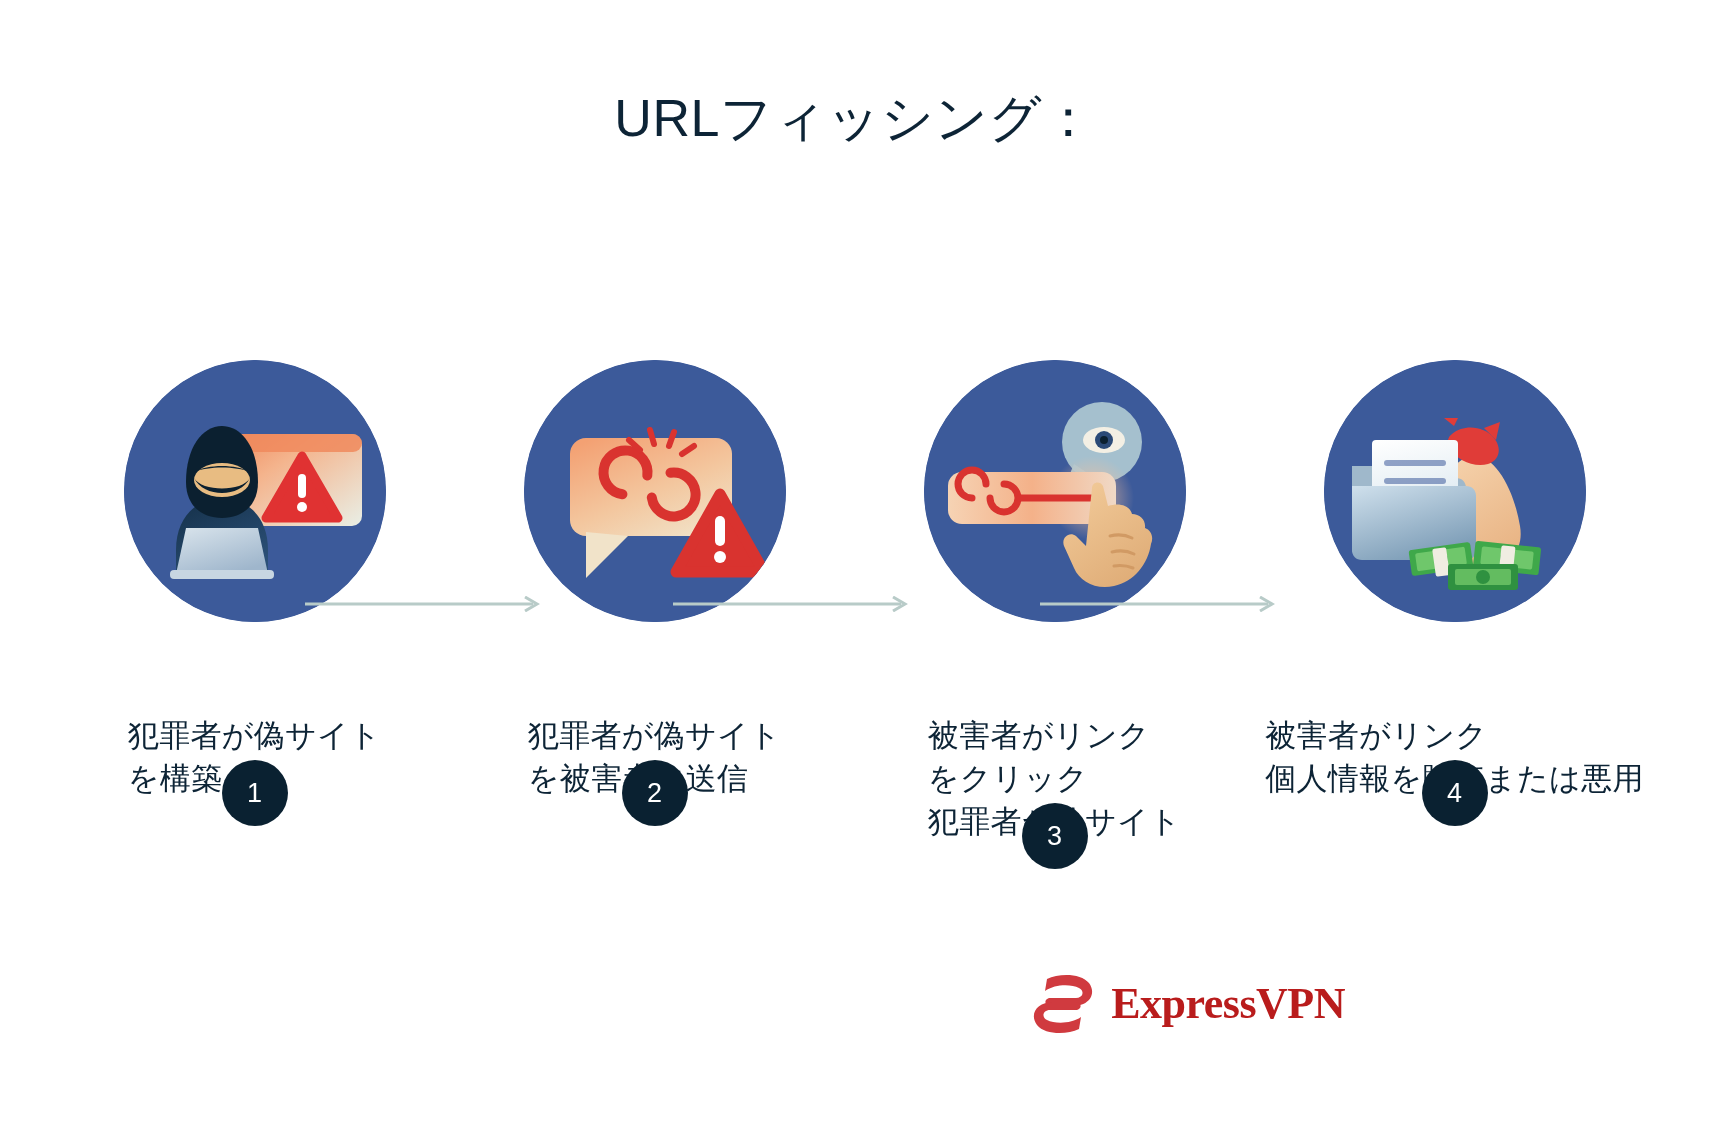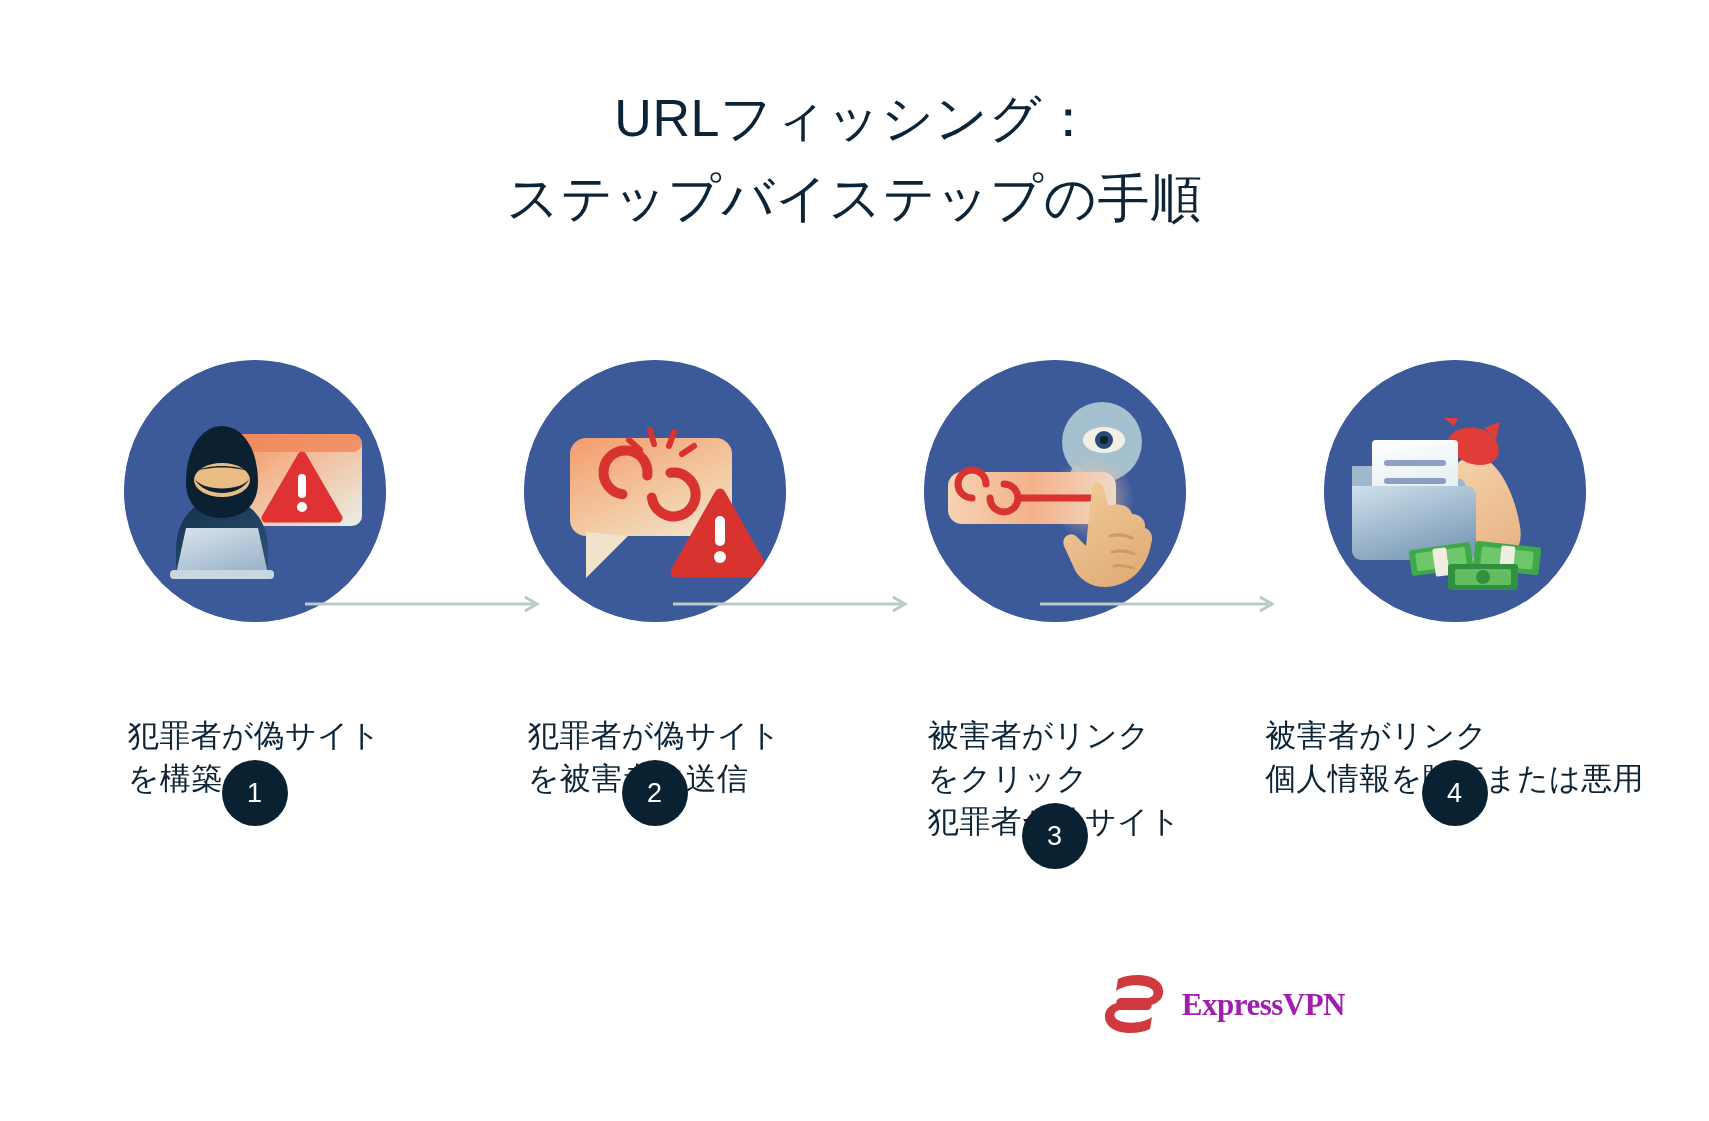--- a/index.html
+++ b/index.html
@@ -107,35 +107,34 @@
     position: absolute;
     right: 96px;
     bottom: 86px;
     display: flex;
     align-items: center;
     gap: 14px;
   }
   .logo-mark svg { display: block; }
   .logo-text {
     font-family: "Liberation Serif", "DejaVu Serif", serif;
-    font-size: 31px;
+    font-size: 44px;
     font-weight: 700;
-    color: #a21caf;
+    color: #b91c1c;
     letter-spacing: -0.5px;
     line-height: 1;
   }
 </style>
 </head>
 <body>
 
 <div class="page">
 
   <div class="title-block">
     <div class="title-line">URLフィッシング：</div>
-    <div class="title-line">ステップバイステップの手順</div>
   </div>
 
   <div class="arrow" style="left:305px;width:240px;">
     <svg width="240" height="16" viewBox="0 0 240 16">
       <line x1="0" y1="8" x2="228" y2="8" stroke="#B8CBC8" stroke-width="3"></line>
       <polyline points="220,1 232,8 220,15" fill="none" stroke="#B8CBC8" stroke-width="3"></polyline>
     </svg>
   </div>
   <div class="arrow" style="left:673px;width:240px;">
     <svg width="240" height="16" viewBox="0 0 240 16">

